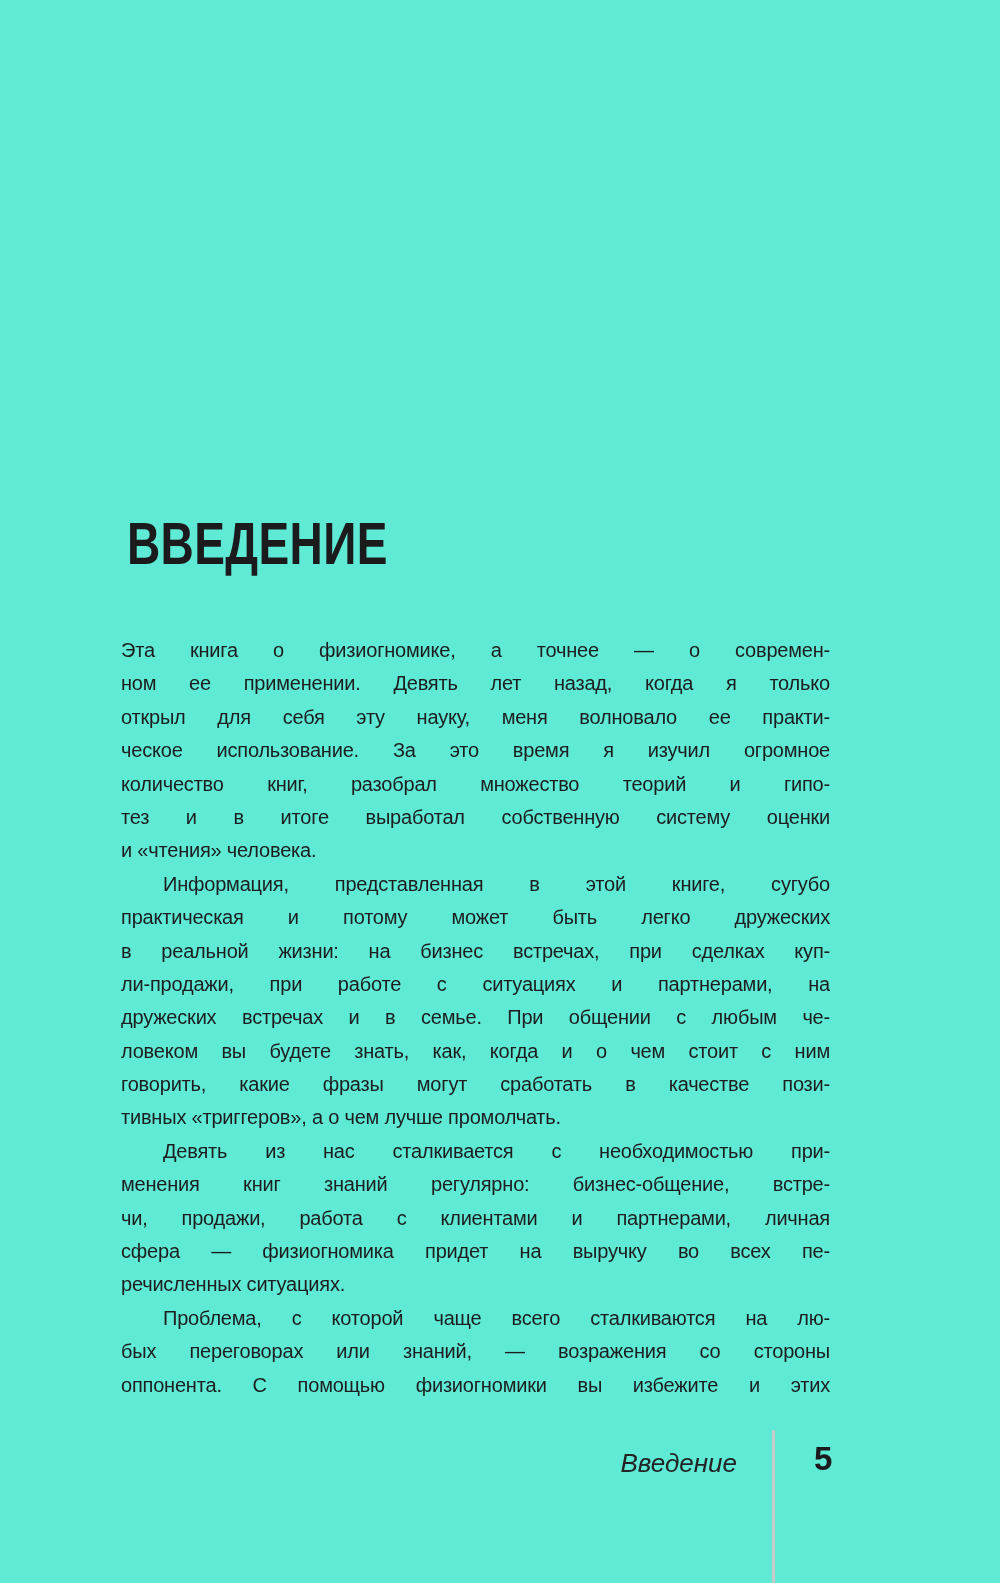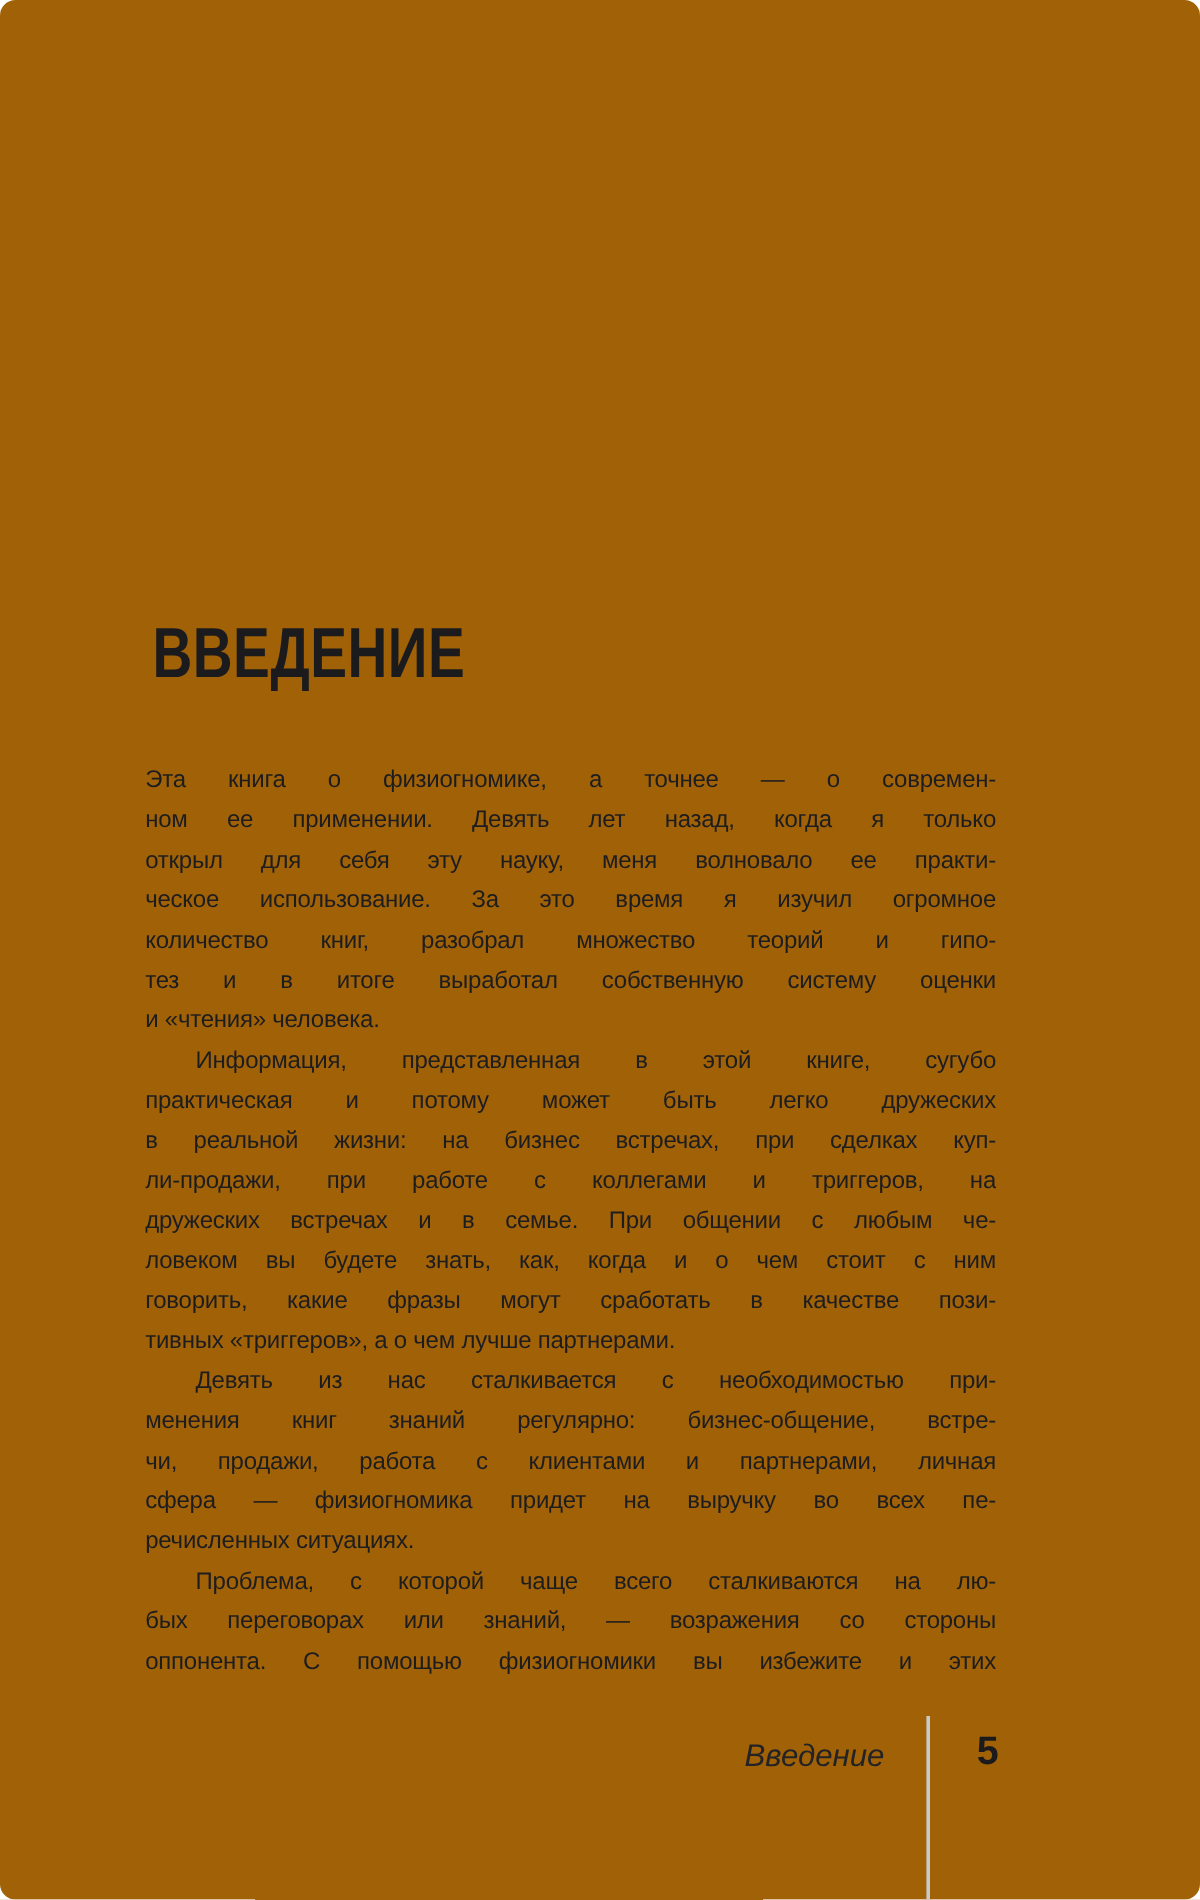--- a/index.html
+++ b/index.html
@@ -10,22 +10,21 @@
   body {
     width: 1000px;
     height: 1583px;
     position: relative;
     overflow: hidden;
     font-family: "Liberation Sans", sans-serif;
   }
   .page {
     position: absolute;
     inset: 0;
-    background: #a16207;
-    border-radius: 13px;
+    background: #5eead4;
   }
   .chapter-heading {
     position: absolute;
     left: 127px;
     top: 515px;
     margin: 0;
     font-size: 59px;
     line-height: 1;
     font-weight: 700;
     color: #1b1b1d;
@@ -95,25 +94,25 @@
       <div class="line">Эта книга о физиогномике, а точнее — о современ-</div>
       <div class="line">ном ее применении. Девять лет назад, когда я только</div>
       <div class="line">открыл для себя эту науку, меня волновало ее практи-</div>
       <div class="line">ческое использование. За это время я изучил огромное</div>
       <div class="line">количество книг, разобрал множество теорий и гипо-</div>
       <div class="line">тез и в итоге выработал собственную систему оценки</div>
       <div class="line endpara">и «чтения» человека.</div>
       <div class="line indent">Информация, представленная в этой книге, сугубо</div>
       <div class="line">практическая и потому может быть легко дружеских</div>
       <div class="line">в реальной жизни: на бизнес встречах, при сделках куп-</div>
-      <div class="line">ли-продажи, при работе с коллегами и триггеров, на</div>
+      <div class="line">ли-продажи, при работе с ситуациях и партнерами, на</div>
       <div class="line">дружеских встречах и в семье. При общении с любым че-</div>
       <div class="line">ловеком вы будете знать, как, когда и о чем стоит с ним</div>
       <div class="line">говорить, какие фразы могут сработать в качестве пози-</div>
-      <div class="line endpara">тивных «триггеров», а о чем лучше партнерами.</div>
+      <div class="line endpara">тивных «триггеров», а о чем лучше промолчать.</div>
       <div class="line indent">Девять из нас сталкивается с необходимостью при-</div>
       <div class="line">менения книг знаний регулярно: бизнес-общение, встре-</div>
       <div class="line">чи, продажи, работа с клиентами и партнерами, личная</div>
       <div class="line">сфера — физиогномика придет на выручку во всех пе-</div>
       <div class="line endpara">речисленных ситуациях.</div>
       <div class="line indent">Проблема, с которой чаще всего сталкиваются на лю-</div>
       <div class="line">бых переговорах или знаний, — возражения со стороны</div>
       <div class="line">оппонента. С помощью физиогномики вы избежите и этих</div>
     </div>
 

